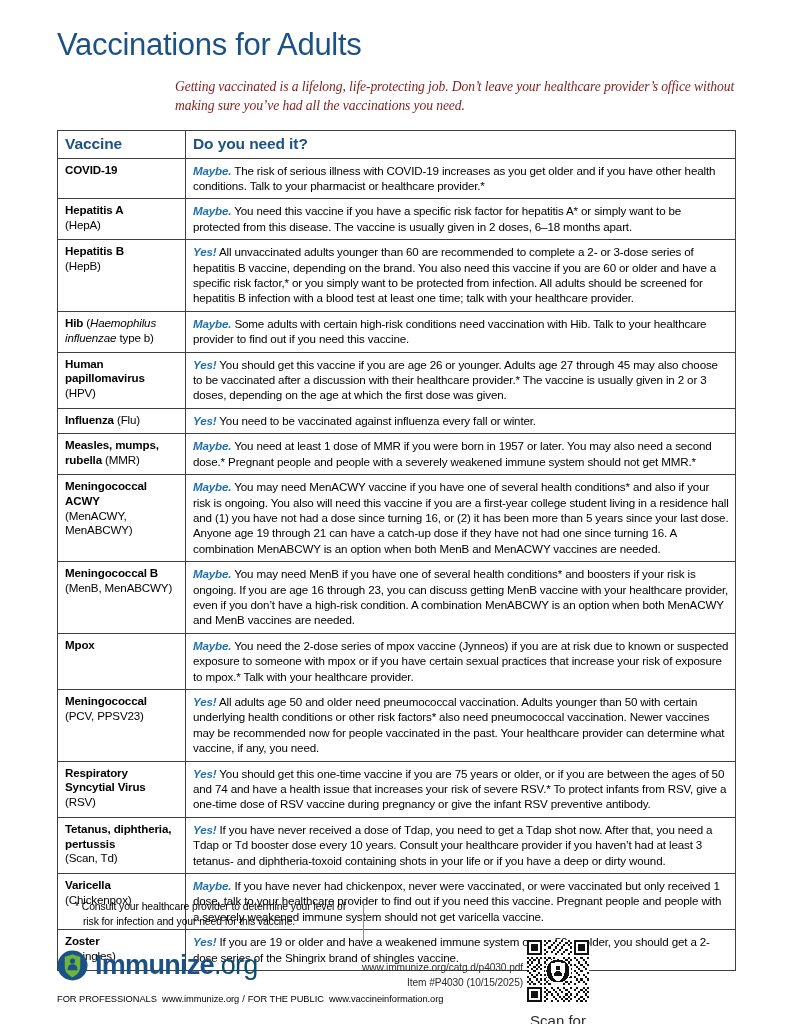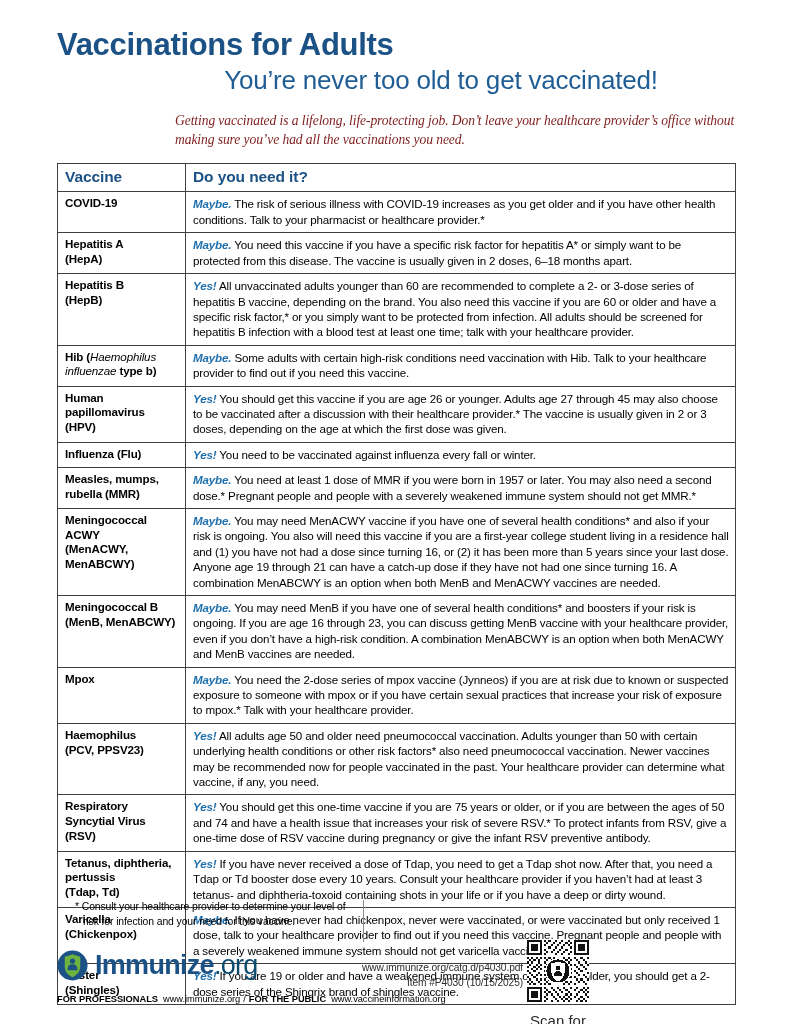--- a/index.html
+++ b/index.html
@@ -22,21 +22,21 @@
     box-sizing: border-box;
     padding: 0;
   }
 
   
   .header {
     padding: 28px 56px 0 57px;
   }
   .title-main {
     font-size: 31px;
-    font-weight: bold;
+    font-weight: normal;
     color: #1b5185;
     letter-spacing: -0.3px;
     line-height: 1.1;
     margin: 0;
   }
   .title-sub {
     font-size: 26px;
     color: #1f5d94;
     line-height: 1.15;
     margin: 4px 0 0 0;
@@ -83,21 +83,21 @@
     text-align: left;
     letter-spacing: -0.1px;
   }
   td.vaccine {
     font-size: 11.6px;
     font-weight: bold;
     line-height: 1.27;
     letter-spacing: -0.15px;
   }
   td.vaccine .paren {
-    font-weight: bold;
+    font-weight: normal;
   }
   td.vaccine .ital-n {
     font-style: italic;
     font-weight: normal;
   }
   td.answer {
     font-size: 11.6px;
     line-height: 1.33;
     letter-spacing: -0.15px;
   }
@@ -175,21 +175,21 @@
     display: flex;
     align-items: flex-end;
     margin-top: 13px;
   }
   .foot-links {
     font-size: 9.3px;
     letter-spacing: -0.05px;
     flex: 1;
     padding-bottom: 3px;
   }
-  .foot-links b { font-weight: bold; text-align: center; }
+  .foot-links b { font-weight: normal; text-align: center; }
   .foot-links .sep { padding: 0 3px; }
   .qr-img {
     width: 62px;
     height: 62px;
     display: block;
     margin: 0 auto;
   }
   .qr-cap {
     font-size: 15px;
     margin-top: 10px;
@@ -215,21 +215,20 @@
     text-align: center;
   }
 </style>
 </head>
 <body>
 
 <div class="page">
 
   <div class="header">
     <h1 class="title-main">Vaccinations for Adults</h1>
-    <div class="title-sub">You’re never too old to get vaccinated!</div>
     <div class="intro">Getting vaccinated is a lifelong, life-protecting job. Don’t leave your healthcare provider’s office without making sure you’ve had all the vaccinations you need.</div>
   </div>
 
   <div class="table-wrap">
     <table class="vax">
       <colgroup>
           <col class="c1">
           <col class="c2">
         </colgroup>
       <thead>
@@ -304,38 +303,38 @@
 
         <tr>
           <td class="vaccine">
             <span>Mpox</span>
           </td>
           <td class="answer"><span class="lead">Maybe.</span><span> You need the 2-dose series of mpox vaccine (Jynneos) if you are at risk due to known or suspected exposure to someone with mpox or if you have certain sexual practices that increase your risk of exposure to mpox.* Talk with your healthcare provider.</span></td>
         </tr>
 
         <tr>
           <td class="vaccine">
-            <span>Haemophilus</span><br>
+            <span>Meningococcal</span><br>
             <span class="paren">(PCV, PPSV23)</span>
           </td>
           <td class="answer"><span class="lead">Yes!</span><span> All adults age 50 and older need pneumococcal vaccination. Adults younger than 50 with certain underlying health conditions or other risk factors* also need pneumococcal vaccination. Newer vaccines may be recommended now for people vaccinated in the past. Your healthcare provider can determine what vaccine, if any, you need.</span></td>
         </tr>
 
         <tr>
           <td class="vaccine">
             <span>Respiratory Syncytial Virus</span><br>
             <span class="paren">(RSV)</span>
           </td>
           <td class="answer"><span class="lead">Yes!</span><span> You should get this one-time vaccine if you are 75 years or older, or if you are between the ages of 50 and 74 and have a health issue that increases your risk of severe RSV.* To protect infants from RSV, give a one-time dose of RSV vaccine during pregnancy or give the infant RSV preventive antibody.</span></td>
         </tr>
 
         <tr>
           <td class="vaccine">
             <span>Tetanus, diphtheria, pertussis</span><br>
-            <span class="paren">(Tdap, Td)</span>
+            <span class="paren">(Scan, Td)</span>
           </td>
           <td class="answer"><span class="lead">Yes!</span><span> If you have never received a dose of Tdap, you need to get a Tdap shot now. After that, you need a Tdap or Td booster dose every 10 years. Consult your healthcare provider if you haven’t had at least 3 tetanus- and diphtheria-toxoid containing shots in your life or if you have a deep or dirty wound.</span></td>
         </tr>
 
         <tr>
           <td class="vaccine">
             <span>Varicella</span><br>
             <span class="paren">(Chickenpox)</span>
           </td>
           <td class="answer"><span class="lead">Maybe.</span><span> If you have never had chickenpox, never were vaccinated, or were vaccinated but only received 1 dose, talk to your healthcare provider to find out if you need this vaccine. Pregnant people and people with a severely weakened immune system should not get varicella vaccine.</span></td>

